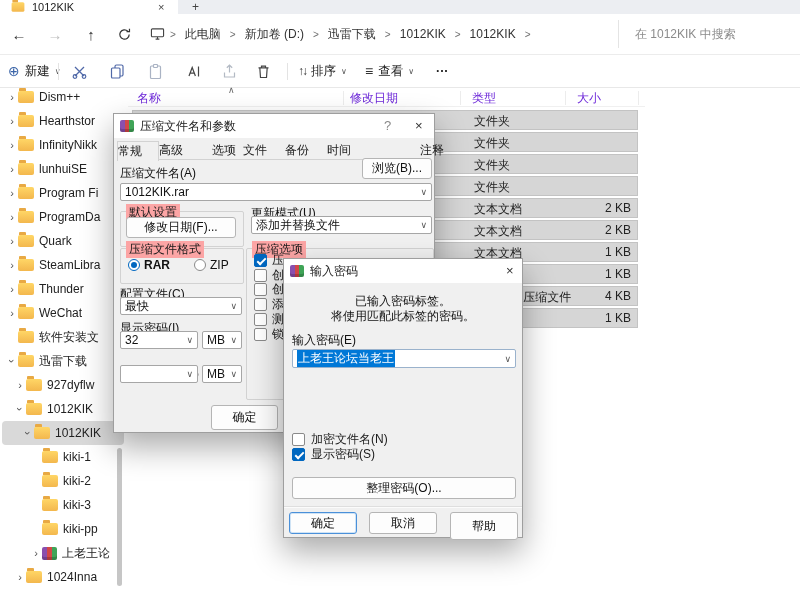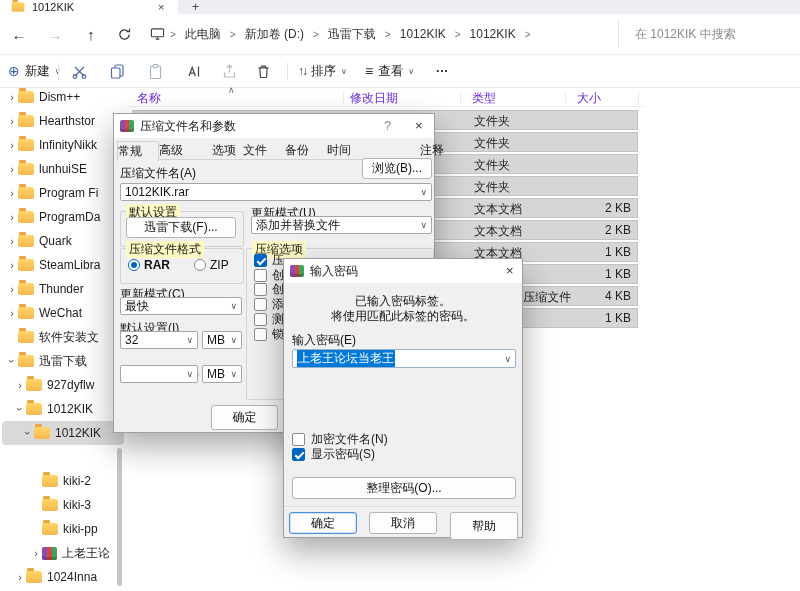--- a/index.html
+++ b/index.html
@@ -68,21 +68,21 @@
            box-shadow:inset 0 -3px 0 rgba(0,0,0,.18);}
   .dclose,.dhelp{position:absolute;top:4px;font-size:13px;color:#333;}
   .dlabel{position:absolute;font-size:12px;color:#111;white-space:nowrap;}
   .combo{position:absolute;background:#fff;border:1px solid #a6a6a6;font-size:12px;color:#111;
          display:flex;align-items:center;padding:0 4px;box-sizing:border-box;border-radius:2px;}
   .combo .cv{position:absolute;right:4px;color:#555;font-size:9px;}
   .btn{position:absolute;background:#fdfdfd;border:1px solid #b5b5b5;border-radius:3px;
        font-size:12px;color:#111;display:flex;align-items:center;justify-content:center;box-sizing:border-box;}
   .btn.primary{border:1px solid #4a90d9;box-shadow:inset 0 0 0 1px #cfe3f5;}
   .group{position:absolute;border:1px solid #d2d2d2;border-radius:2px;}
-  .glabel{position:absolute;font-size:12px;background:#fef9c3;padding:0 3px;white-space:nowrap;}
+  .glabel{position:absolute;font-size:12px;background:#fca5a5;padding:0 3px;white-space:nowrap;}
   .radio{position:absolute;width:12px;height:12px;border:1px solid #8a8a8a;border-radius:50%;
          background:#fff;box-sizing:border-box;}
   .radio.on{border-color:#0067c0;}
   .radio.on::after{content:"";position:absolute;left:2px;top:2px;width:6px;height:6px;
                    border-radius:50%;background:#0067c0;}
   .cbx{width:13px;height:13px;border:1px solid #8a8a8a;background:#fff;box-sizing:border-box;
        border-radius:2px;position:relative;flex:none;}
   .cbx.on{background:#0067c0;border-color:#0067c0;}
   .cbx.on::after{content:"";position:absolute;left:4px;top:1px;width:3px;height:7px;
                  border:solid #fff;border-width:0 2px 2px 0;transform:rotate(45deg);}
@@ -327,20 +327,25 @@
       <div class="srow" style="top: 312px; padding-left: 12px;">
         <span class="chev exp">›</span>
         <span class="ficon"></span>
         <span class="slabel">1012KIK</span>
       </div>
       <div class="srow sel" style="top: 336px; padding-left: 20px;">
         <span class="chev exp">›</span>
         <span class="ficon"></span>
         <span class="slabel">1012KIK</span>
       </div>
+      <div class="srow" style="top: 360px; padding-left: 28px;">
+        <span class="chev"></span>
+        <span class="ficon"></span>
+        <span class="slabel">kiki-1</span>
+      </div>
       <div class="srow" style="top: 384px; padding-left: 28px;">
         <span class="chev"></span>
         <span class="ficon"></span>
         <span class="slabel">kiki-2</span>
       </div>
       <div class="srow" style="top: 408px; padding-left: 28px;">
         <span class="chev"></span>
         <span class="ficon"></span>
         <span class="slabel">kiki-3</span>
       </div>
@@ -386,21 +391,21 @@
       <span>浏览(B)...</span>
     </div>
     <div class="combo" style="left:6px;top:69px;width:312px;height:18px;">
       <span>1012KIK.rar</span>
       <span class="cv">∨</span>
     </div>
 
     <div class="group" style="left:6px;top:97px;width:122px;height:34px;"></div>
     <span class="glabel" style="left:12px;top:90px;">默认设置</span>
     <div class="btn" style="left:12px;top:103px;width:110px;height:21px;">
-      <span>迅雷下载(F)...</span>
+      <span>修改日期(F)...</span>
     </div>
 
     <span class="dlabel" style="left:137px;top:91px;">更新模式(U)</span>
     <div class="combo" style="left:137px;top:102px;width:181px;height:18px;">
       <span>添加并替换文件</span>
       <span class="cv">∨</span>
     </div>
 
     <div class="group" style="left:6px;top:134px;width:122px;height:34px;"></div>
     <span class="glabel" style="left:12px;top:127px;">压缩文件格式</span>
@@ -431,27 +436,27 @@
         <div class="oprow" style="top: 199px;">
           <span class="cbx"></span>
           <span>测</span>
         </div>
         <div class="oprow" style="top: 214px;">
           <span class="cbx"></span>
           <span>锁</span>
         </div>
       </div>
 
-    <span class="dlabel" style="left:6px;top:172px;">更新模式(C)</span>
+    <span class="dlabel" style="left:6px;top:172px;">配置文件(C)</span>
     <div class="combo" style="left:6px;top:183px;width:122px;height:18px;">
       <span>最快</span>
       <span class="cv">∨</span>
     </div>
 
-    <span class="dlabel" style="left:6px;top:206px;">默认设置(I)</span>
+    <span class="dlabel" style="left:6px;top:206px;">显示密码(I)</span>
     <div class="combo" style="left:6px;top:217px;width:78px;height:18px;">
       <span>32</span>
       <span class="cv">∨</span>
     </div>
     <div class="combo" style="left:88px;top:217px;width:40px;height:18px;">
       <span>MB</span>
       <span class="cv">∨</span>
     </div>
 
     <span class="dlabel" style="left:6px;top:249px;">切分为分卷(V), 大小</span>

